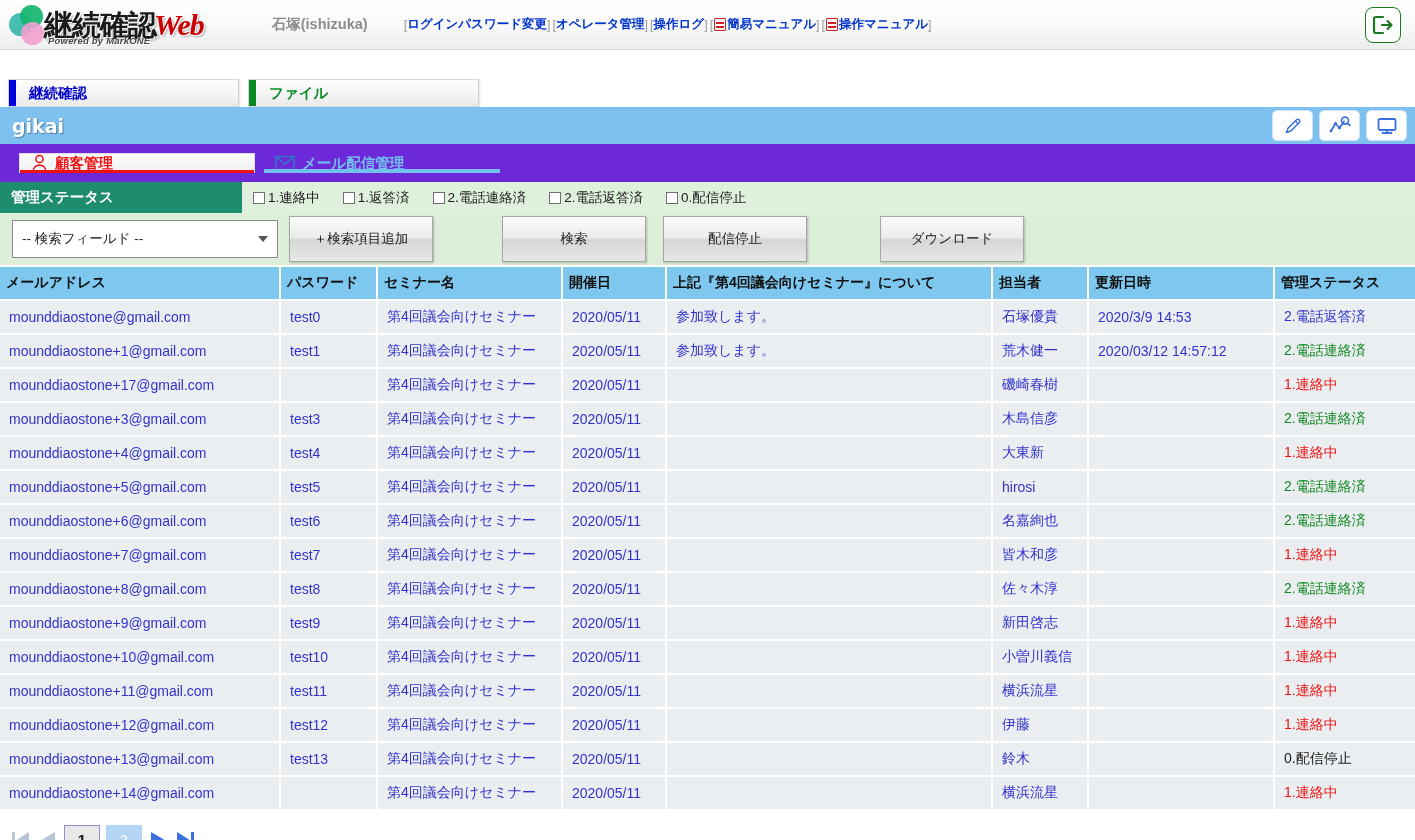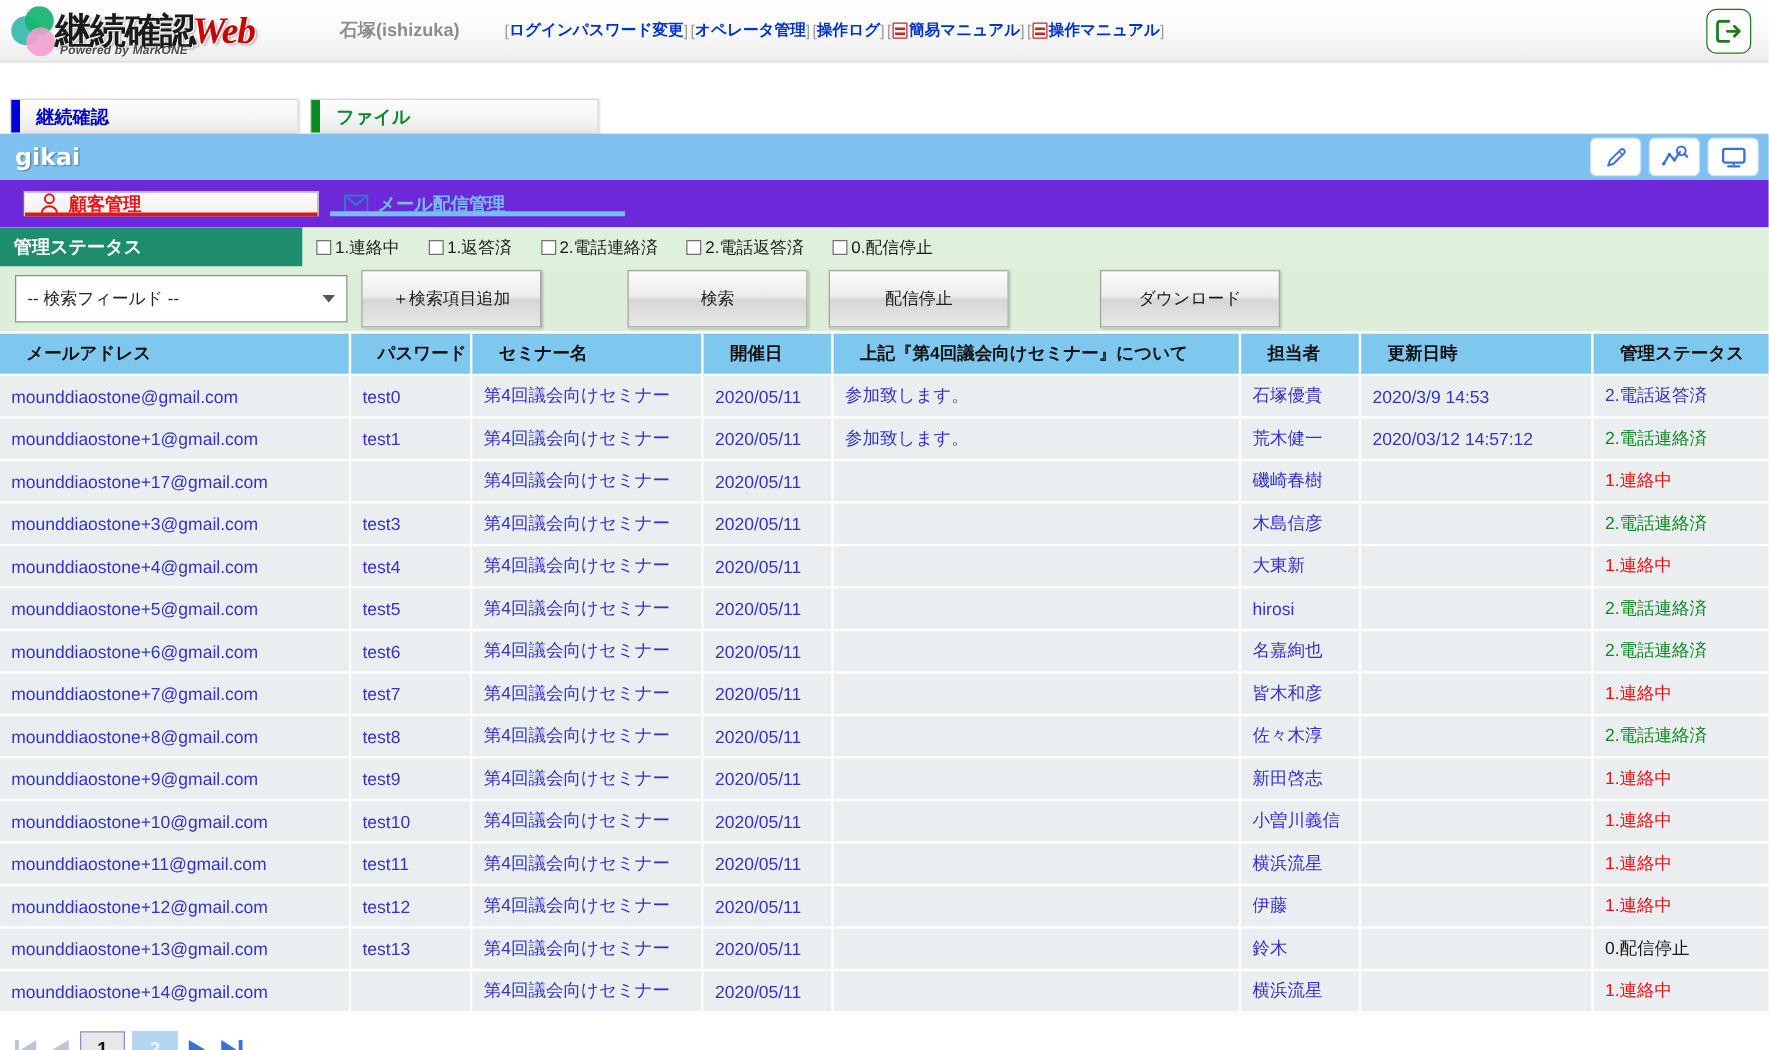--- a/index.html
+++ b/index.html
@@ -211,21 +211,21 @@
   .btn-add   { width: 144px; margin-left: 11px; }
   .btn-search{ width: 144px; margin-left: 69px; }
   .btn-reset { width: 144px; margin-left: 17px; }
   .btn-dl    { width: 144px; margin-left: 73px; }
 
   
   .tbl { width: 1415px; border-collapse: separate; border-spacing: 0; table-layout: fixed; }
   .tbl th {
     background: #7ec8f0; color: #111111;
     font-size: 14px; font-weight: bold; text-align: left;
-    padding: 7px 6px 7px 21px;
+    padding: 7px 6px 7px 6px;
     border-right: 2px solid #ffffff;
     border-bottom: 2px solid #ffffff;
     white-space: nowrap; overflow: hidden;
   }
   .tbl th:last-child { border-right: none; }
   .tbl td {
     background: #eaeef0;
     font-size: 14px; color: #3333cc;
     padding: 7px 6px 7px 9px;
     border-right: 2px solid #ffffff;

